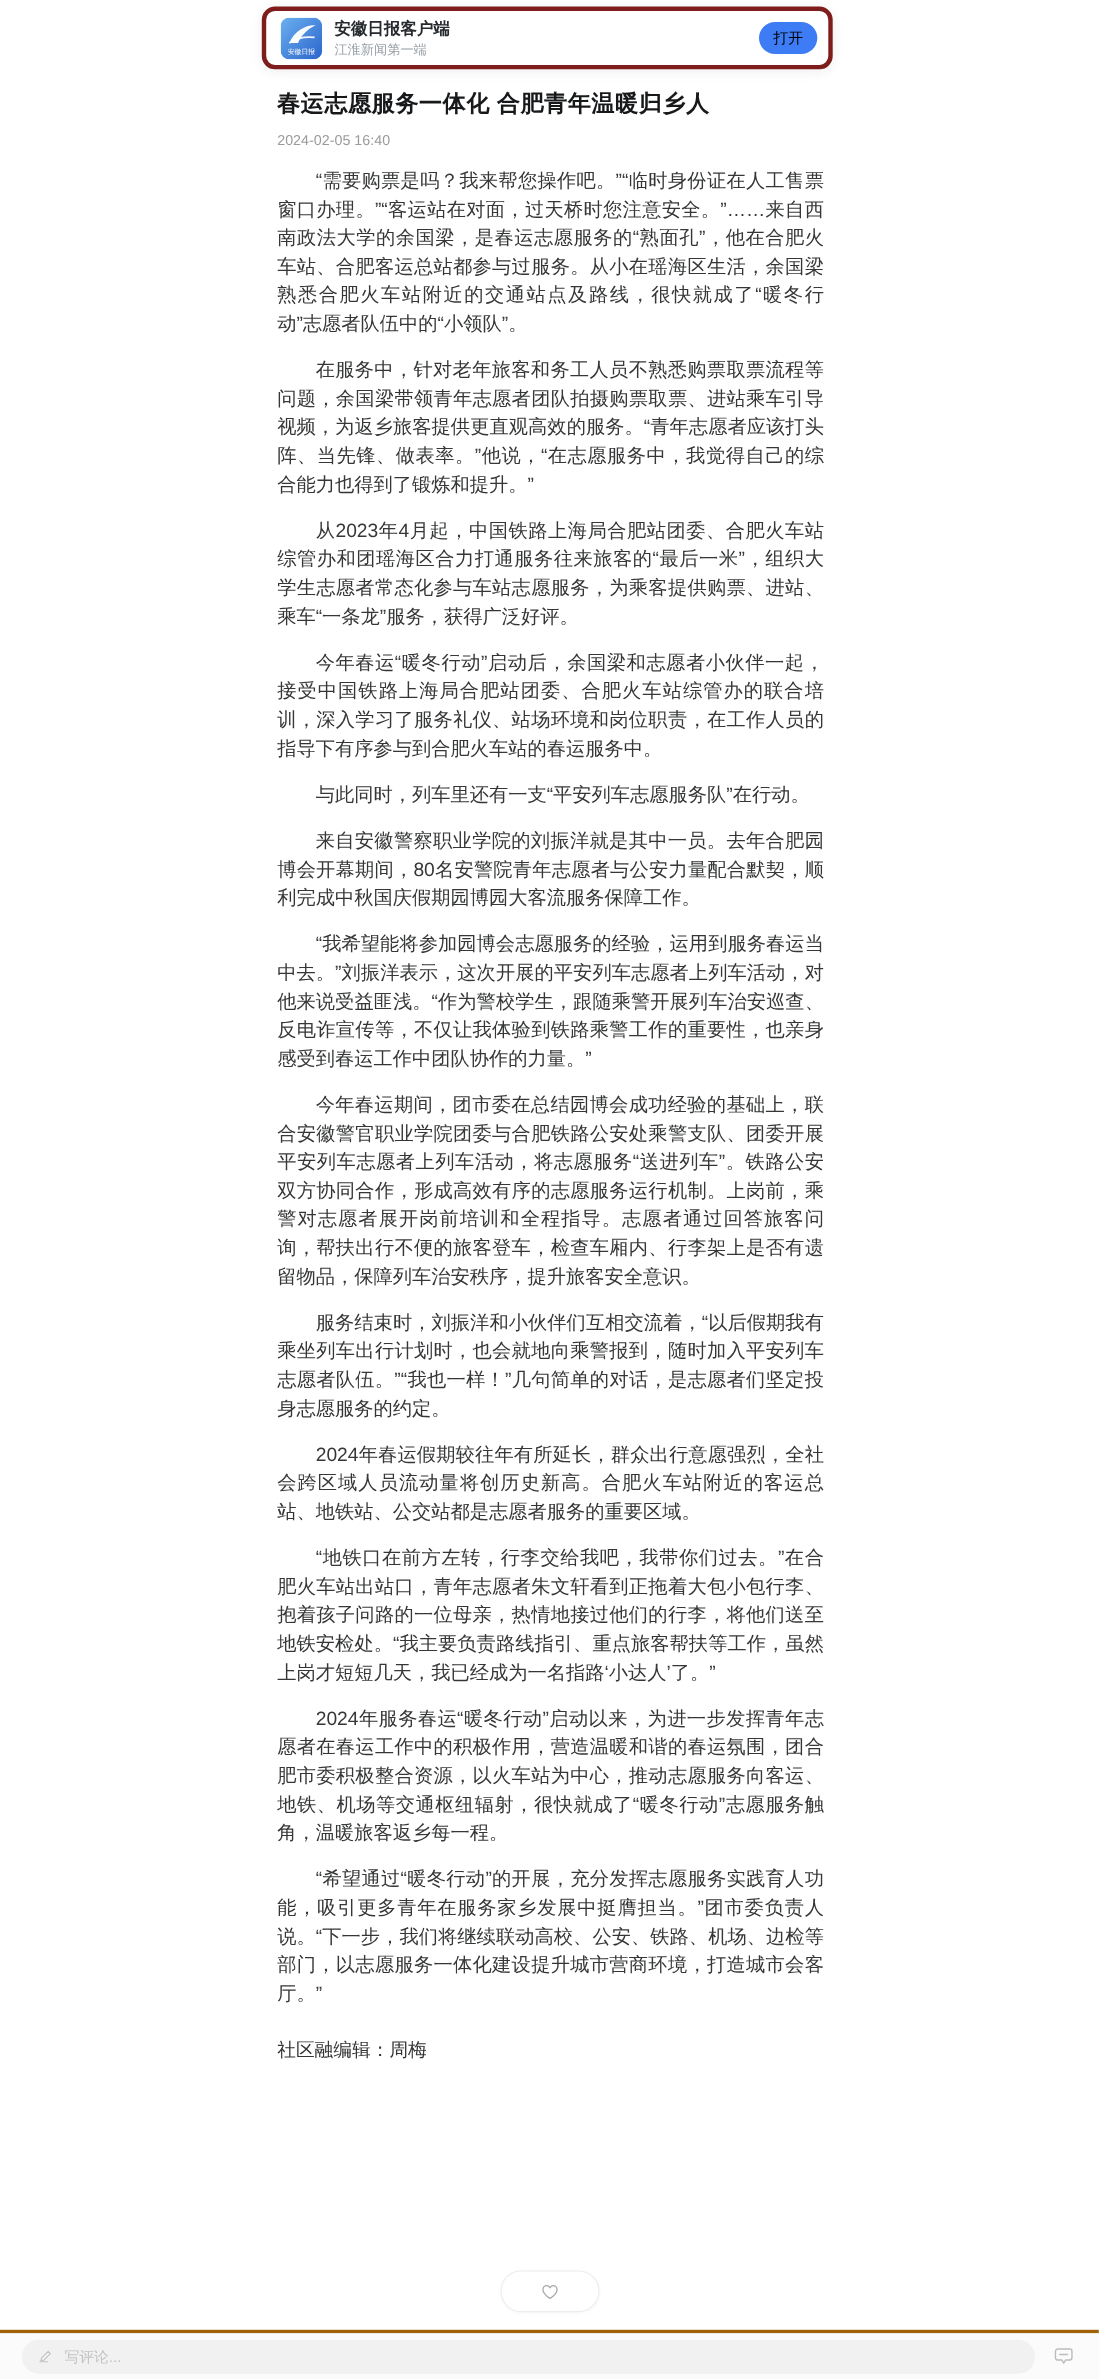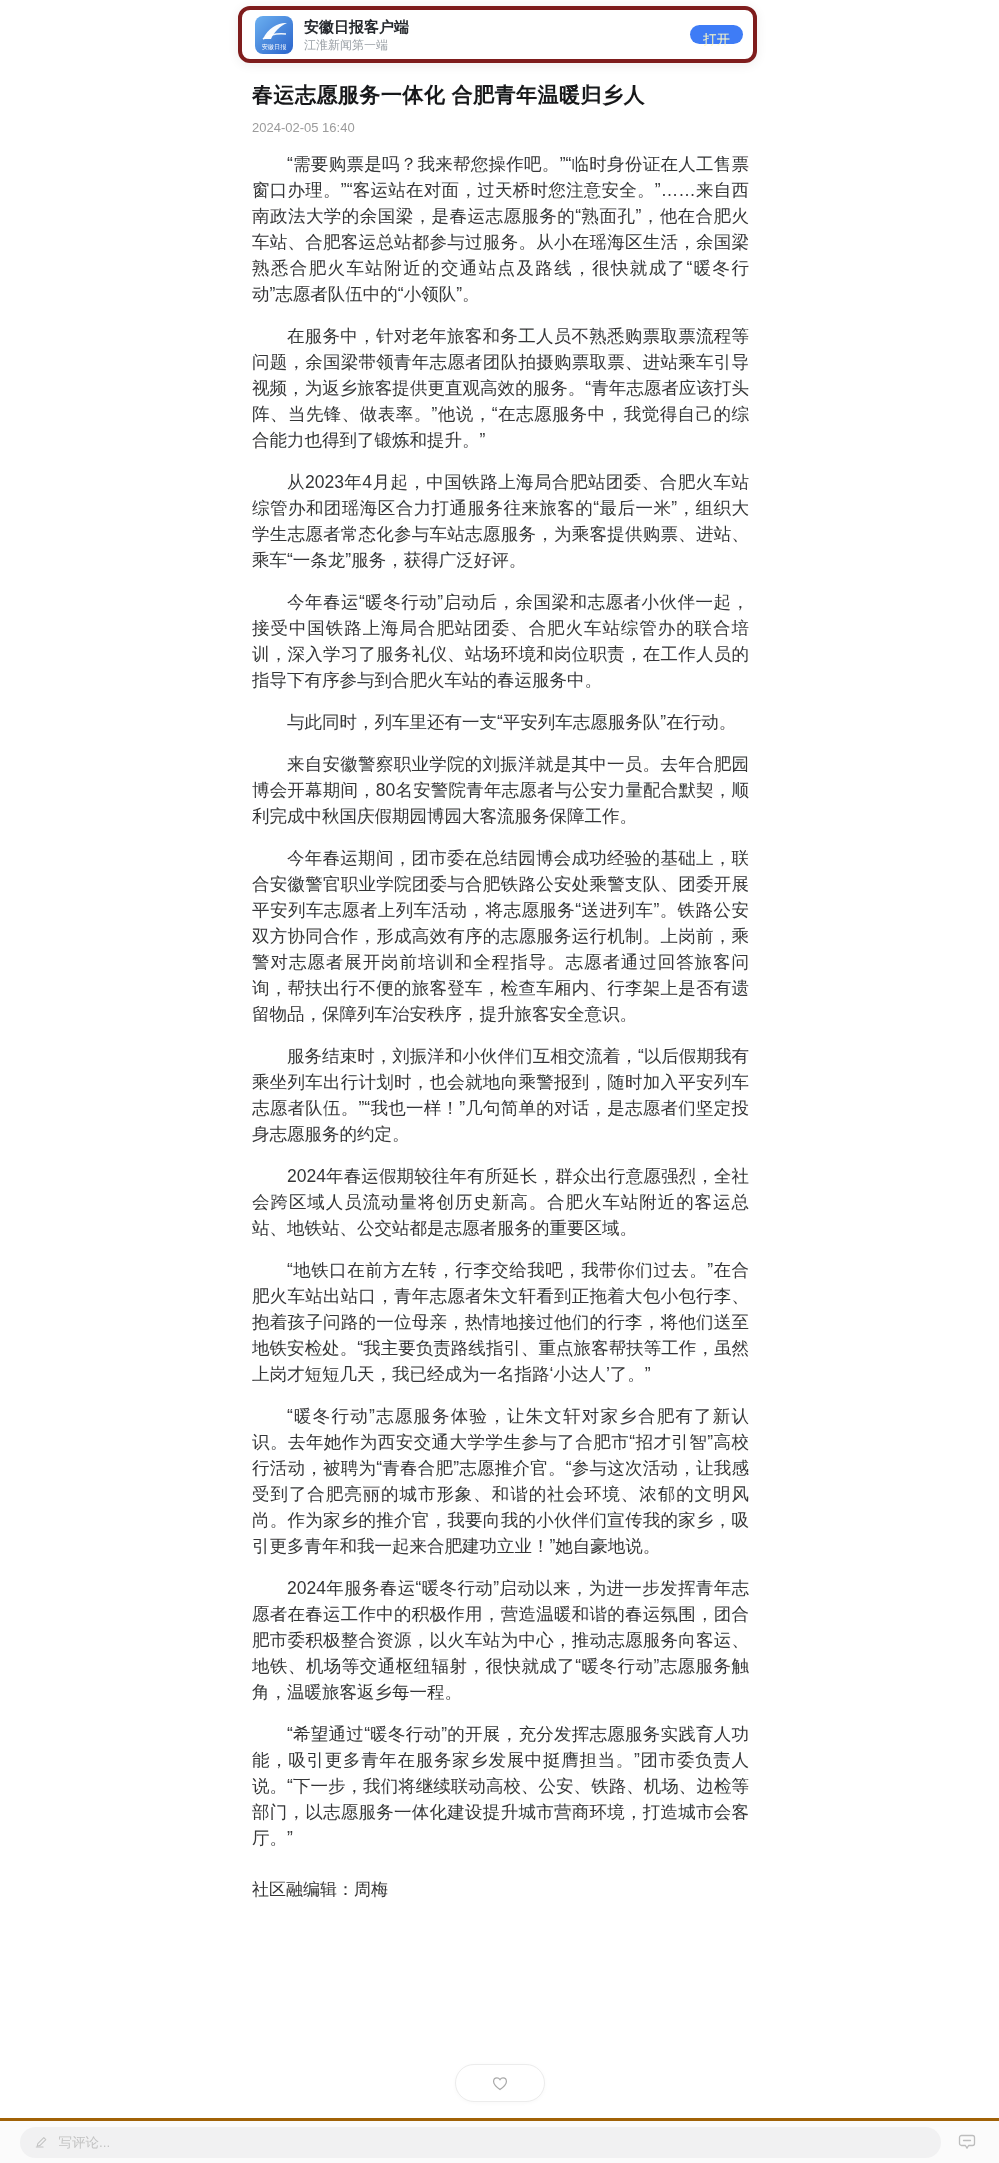--- a/index.html
+++ b/index.html
@@ -16,22 +16,22 @@
     background:#fff;border:4px solid #7f1d1d;border-radius:12px;
     box-shadow:0 2px 12px rgba(0,0,0,.07);
     display:flex;align-items:center;box-sizing:border-box;
     padding:0 10px 0 13px;
   }
   .app-icon{width:38px;height:38px;border-radius:8px;overflow:hidden;flex:none;}
   .app-meta{margin-left:11px;flex:1;min-width:0;}
   .app-name{font-size:15px;font-weight:700;color:#26292e;line-height:19px;}
   .app-tagline{font-size:12px;color:#9aa0a6;line-height:15px;margin-top:2px;}
   .open-btn{
-    flex:none;color:#fef9c3;font-size:13.5px;border:none;border-radius:15px;
-    height:19px;padding:0 13px;line-height:29px;cursor:pointer;
+    flex:none;color:#000000;font-size:13.5px;border:none;border-radius:15px;
+    height:29px;padding:0 13px;line-height:29px;cursor:pointer;
     font-family:inherit;background:#3e7cf6;
   }
 
   
   .article{position:absolute;left:252px;top:80px;width:497px;}
   .title{
     font-size:21px;line-height:30px;font-weight:700;color:#17181a;
     margin:0;letter-spacing:.5px;
   }
   .date{font-size:13px;color:#9b9b9b;margin-top:11px;line-height:14px;}
@@ -101,25 +101,25 @@
   <div class="article">
     <h1 class="title">春运志愿服务一体化 合肥青年温暖归乡人</h1>
     <div class="date">2024-02-05 16:40</div>
     <div class="body">
         <p class="para">“需要购票是吗？我来帮您操作吧。”“临时身份证在人工售票窗口办理。”“客运站在对面，过天桥时您注意安全。”……来自西南政法大学的余国梁，是春运志愿服务的“熟面孔”，他在合肥火车站、合肥客运总站都参与过服务。从小在瑶海区生活，余国梁熟悉合肥火车站附近的交通站点及路线，很快就成了“暖冬行动”志愿者队伍中的“小领队”。</p>
         <p class="para">在服务中，针对老年旅客和务工人员不熟悉购票取票流程等问题，余国梁带领青年志愿者团队拍摄购票取票、进站乘车引导视频，为返乡旅客提供更直观高效的服务。“青年志愿者应该打头阵、当先锋、做表率。”他说，“在志愿服务中，我觉得自己的综合能力也得到了锻炼和提升。”</p>
         <p class="para">从2023年4月起，中国铁路上海局合肥站团委、合肥火车站综管办和团瑶海区合力打通服务往来旅客的“最后一米”，组织大学生志愿者常态化参与车站志愿服务，为乘客提供购票、进站、乘车“一条龙”服务，获得广泛好评。</p>
         <p class="para">今年春运“暖冬行动”启动后，余国梁和志愿者小伙伴一起，接受中国铁路上海局合肥站团委、合肥火车站综管办的联合培训，深入学习了服务礼仪、站场环境和岗位职责，在工作人员的指导下有序参与到合肥火车站的春运服务中。</p>
         <p class="para">与此同时，列车里还有一支“平安列车志愿服务队”在行动。</p>
         <p class="para">来自安徽警察职业学院的刘振洋就是其中一员。去年合肥园博会开幕期间，80名安警院青年志愿者与公安力量配合默契，顺利完成中秋国庆假期园博园大客流服务保障工作。</p>
+        <p class="para">“我希望能将参加园博会志愿服务的经验，运用到服务春运当中去。”刘振洋表示，这次开展的平安列车志愿者上列车活动，对他来说受益匪浅。“作为警校学生，跟随乘警开展列车治安巡查、反电诈宣传等，不仅让我体验到铁路乘警工作的重要性，也亲身感受到春运工作中团队协作的力量。”</p>
         <p class="para">今年春运期间，团市委在总结园博会成功经验的基础上，联合安徽警官职业学院团委与合肥铁路公安处乘警支队、团委开展平安列车志愿者上列车活动，将志愿服务“送进列车”。铁路公安双方协同合作，形成高效有序的志愿服务运行机制。上岗前，乘警对志愿者展开岗前培训和全程指导。志愿者通过回答旅客问询，帮扶出行不便的旅客登车，检查车厢内、行李架上是否有遗留物品，保障列车治安秩序，提升旅客安全意识。</p>
         <p class="para">服务结束时，刘振洋和小伙伴们互相交流着，“以后假期我有乘坐列车出行计划时，也会就地向乘警报到，随时加入平安列车志愿者队伍。”“我也一样！”几句简单的对话，是志愿者们坚定投身志愿服务的约定。</p>
         <p class="para">2024年春运假期较往年有所延长，群众出行意愿强烈，全社会跨区域人员流动量将创历史新高。合肥火车站附近的客运总站、地铁站、公交站都是志愿者服务的重要区域。</p>
         <p class="para">“地铁口在前方左转，行李交给我吧，我带你们过去。”在合肥火车站出站口，青年志愿者朱文轩看到正拖着大包小包行李、抱着孩子问路的一位母亲，热情地接过他们的行李，将他们送至地铁安检处。“我主要负责路线指引、重点旅客帮扶等工作，虽然上岗才短短几天，我已经成为一名指路‘小达人’了。”</p>
-        <p class="para">“暖冬行动”志愿服务体验，让朱文轩对家乡合肥有了新认识。去年她作为西安交通大学学生参与了合肥市“招才引智”高校行活动，被聘为“青春合肥”志愿推介官。“参与这次活动，让我感受到了合肥亮丽的城市形象、和谐的社会环境、浓郁的文明风尚。作为家乡的推介官，我要向我的小伙伴们宣传我的家乡，吸引更多青年和我一起来合肥建功立业！”她自豪地说。</p>
         <p class="para">2024年服务春运“暖冬行动”启动以来，为进一步发挥青年志愿者在春运工作中的积极作用，营造温暖和谐的春运氛围，团合肥市委积极整合资源，以火车站为中心，推动志愿服务向客运、地铁、机场等交通枢纽辐射，很快就成了“暖冬行动”志愿服务触角，温暖旅客返乡每一程。</p>
         <p class="para">“希望通过“暖冬行动”的开展，充分发挥志愿服务实践育人功能，吸引更多青年在服务家乡发展中挺膺担当。”团市委负责人说。“下一步，我们将继续联动高校、公安、铁路、机场、边检等部门，以志愿服务一体化建设提升城市营商环境，打造城市会客厅。”</p>
       </div>
     <div class="editor">社区融编辑：周梅</div>
   </div>
 
   <button class="like-btn">
     <svg width="22" height="22" viewBox="0 0 24 24">
       <path d="M12 19.2 C7.5 16 5 13.3 5 10.4 C5 8.1 6.7 6.4 8.7 6.4 C10 6.4 11.2 7.1 12 8.3 C12.8 7.1 14 6.4 15.3 6.4 C17.3 6.4 19 8.1 19 10.4 C19 13.3 16.5 16 12 19.2 Z" fill="none" stroke="#a9a9a9" stroke-width="1.3"></path>
     </svg>

